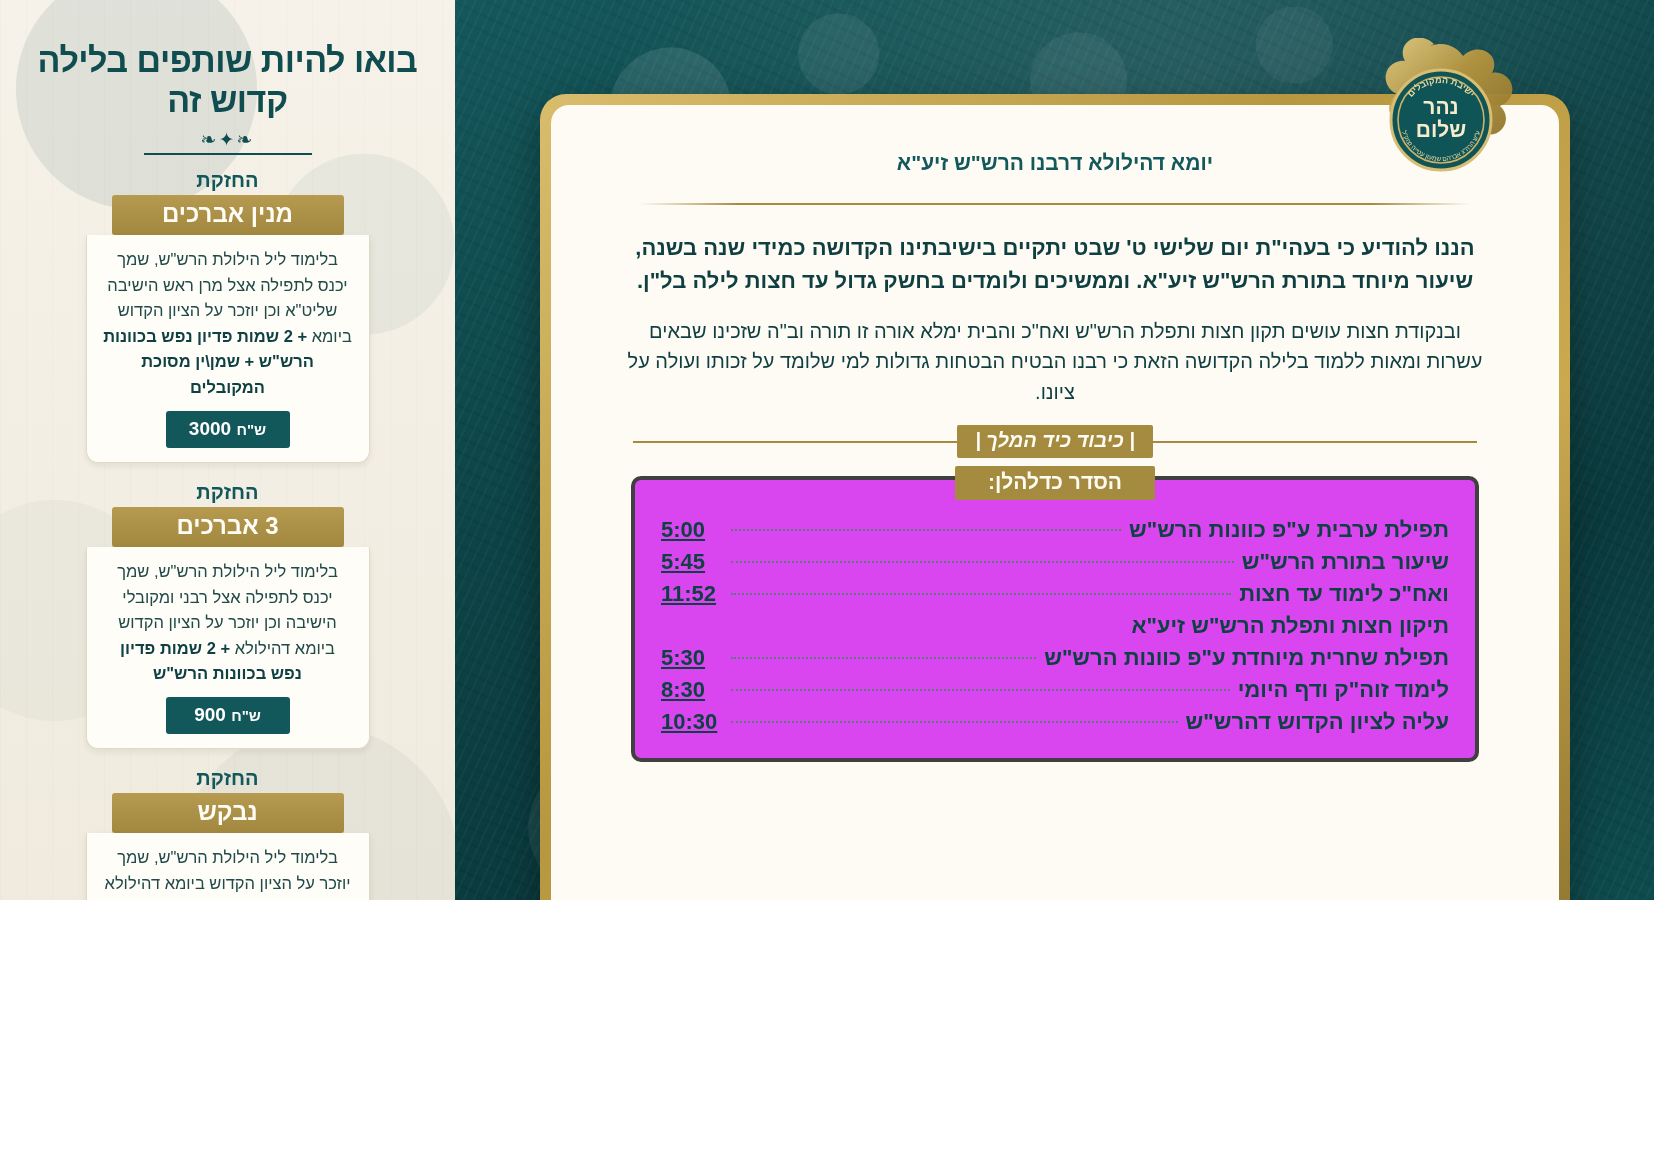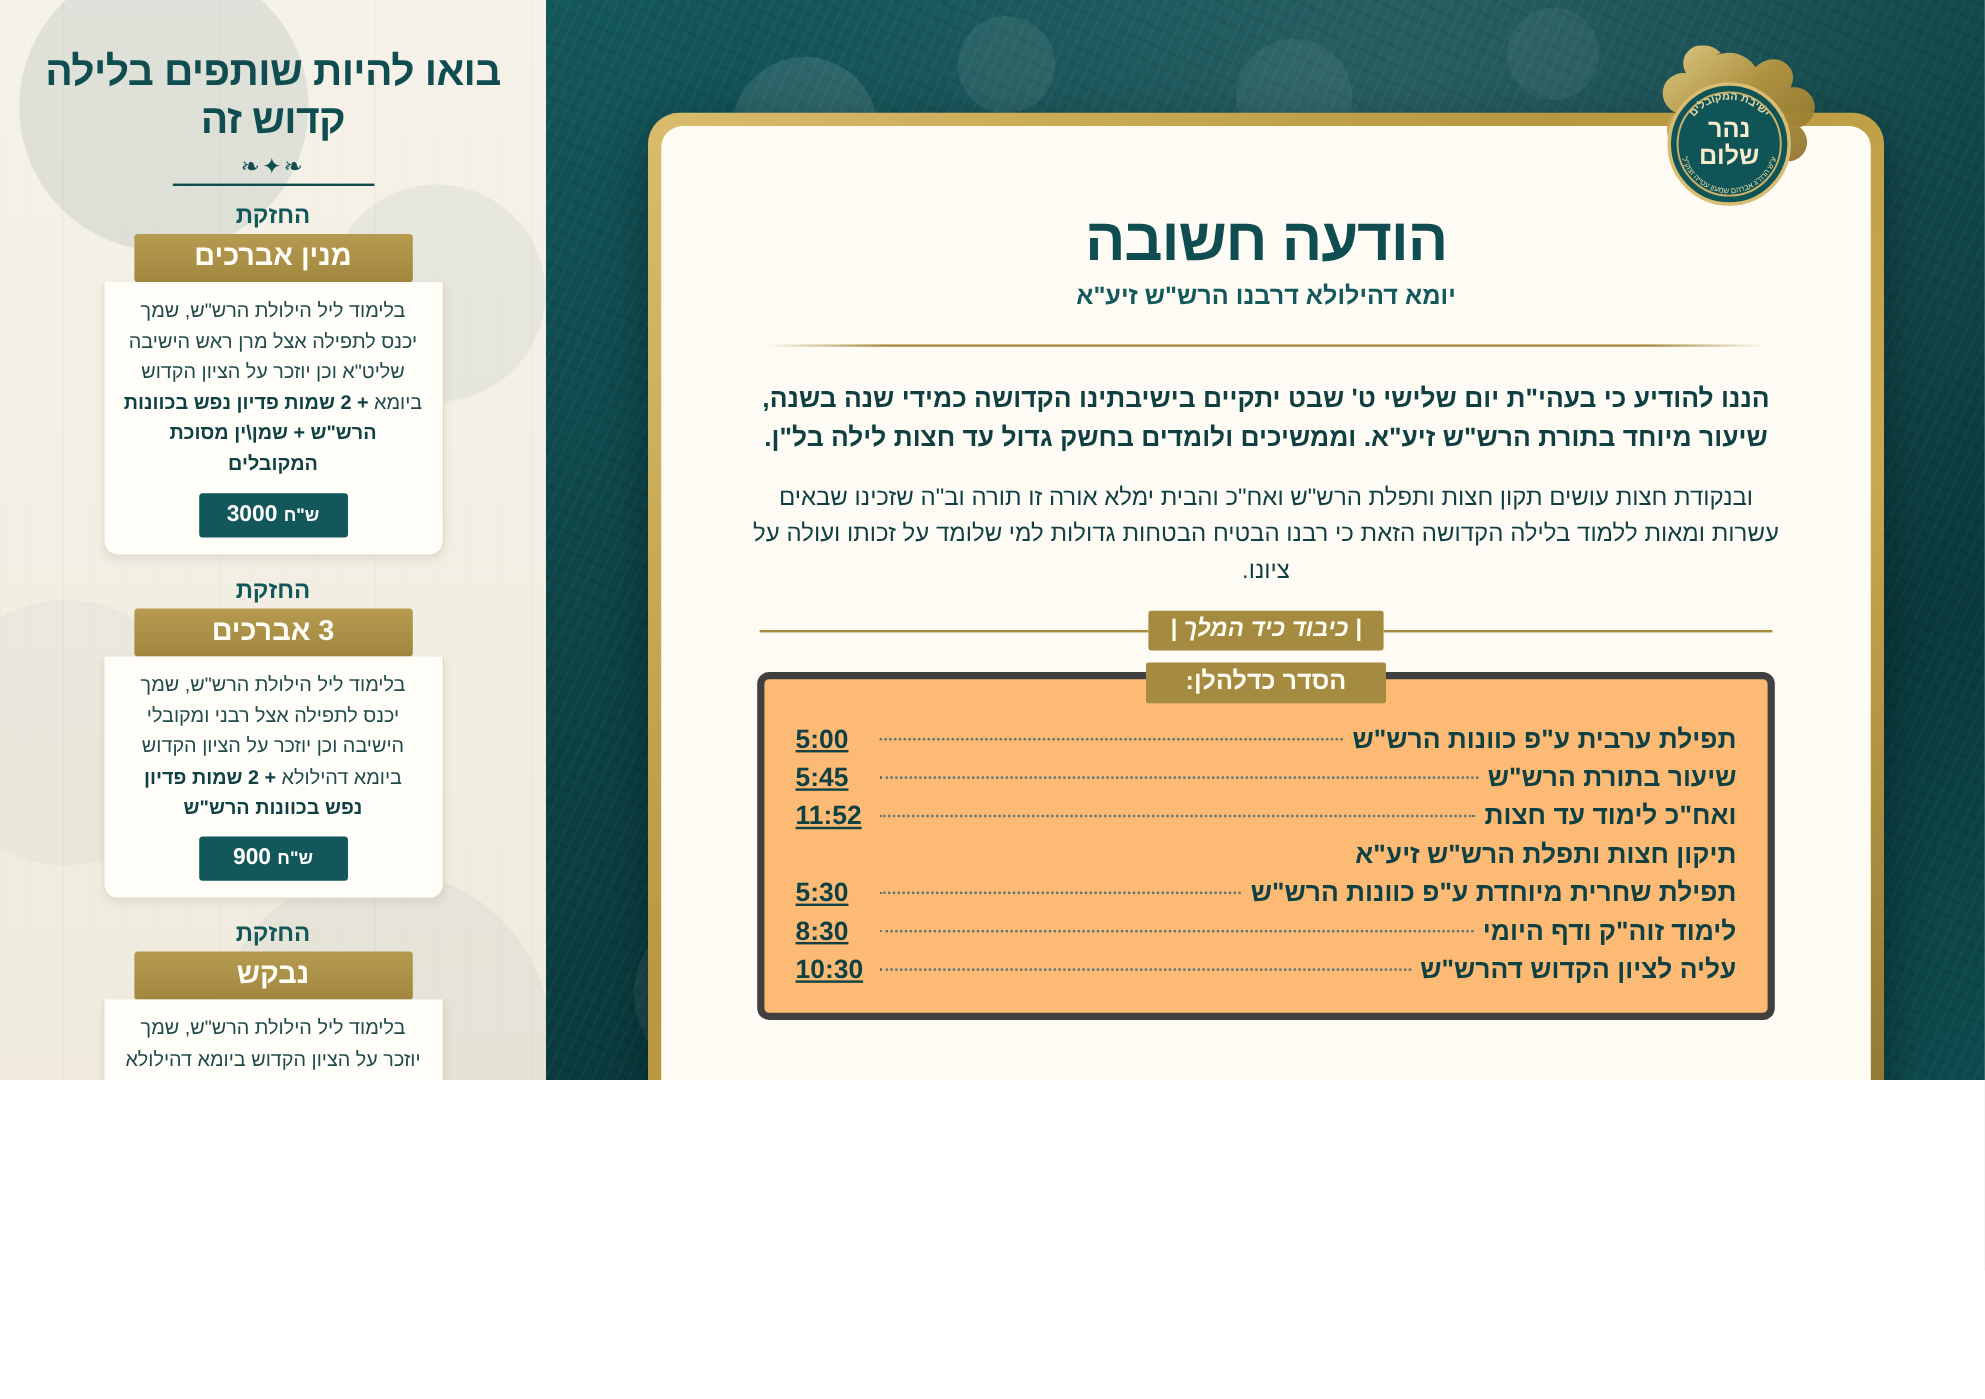--- a/index.html
+++ b/index.html
@@ -203,22 +203,22 @@
     color: #fffdf4;
     font-size: 20px;
     font-weight: 700;
     padding: 4px 18px 6px;
     border-radius: 2px;
     white-space: nowrap;
   }
 
   .sched-wrap {
     margin: 18px 22px 0;
-    background: #fdba74;
-    border: 6px solid #404040;
+    background: #d946ef;
+    border: 4px solid #404040;
     border-radius: 10px;
     padding: 16px 26px 20px;
   }
   .sched-title {
     width: 200px;
     margin: -30px auto 14px;
     background: #a58b3f;
     color: #fffdf4;
     font-size: 21px;
     font-weight: 700;
@@ -327,21 +327,20 @@
       <div class="ornament ornament-bottom">
         <span class="rule"></span>
         <span>❧✦❧</span>
       </div>
     </div>
   </aside>
 
   <div class="card-outer">
     <div class="card">
 
-      <h1 class="card-title">הודעה חשובה</h1>
       <div class="card-sub">יומא דהילולא דרבנו הרש"ש זיע"א</div>
 
       <div class="gold-rule"></div>
 
       <p class="para lead">הננו להודיע כי בעהי"ת יום שלישי ט' שבט יתקיים בישיבתינו הקדושה כמידי שנה בשנה, שיעור מיוחד בתורת הרש"ש זיע"א. וממשיכים ולומדים בחשק גדול עד חצות לילה בל"ן.</p>
       <p class="para">ובנקודת חצות עושים תקון חצות ותפלת הרש"ש ואח"כ והבית ימלא אורה זו תורה וב"ה שזכינו שבאים עשרות ומאות ללמוד בלילה הקדושה הזאת כי רבנו הבטיח הבטחות גדולות למי שלומד על זכותו ועולה על ציונו.</p>
 
       <div class="section-band">
         <span class="line"></span>
         <span class="chip">| כיבוד כיד המלך |</span>

